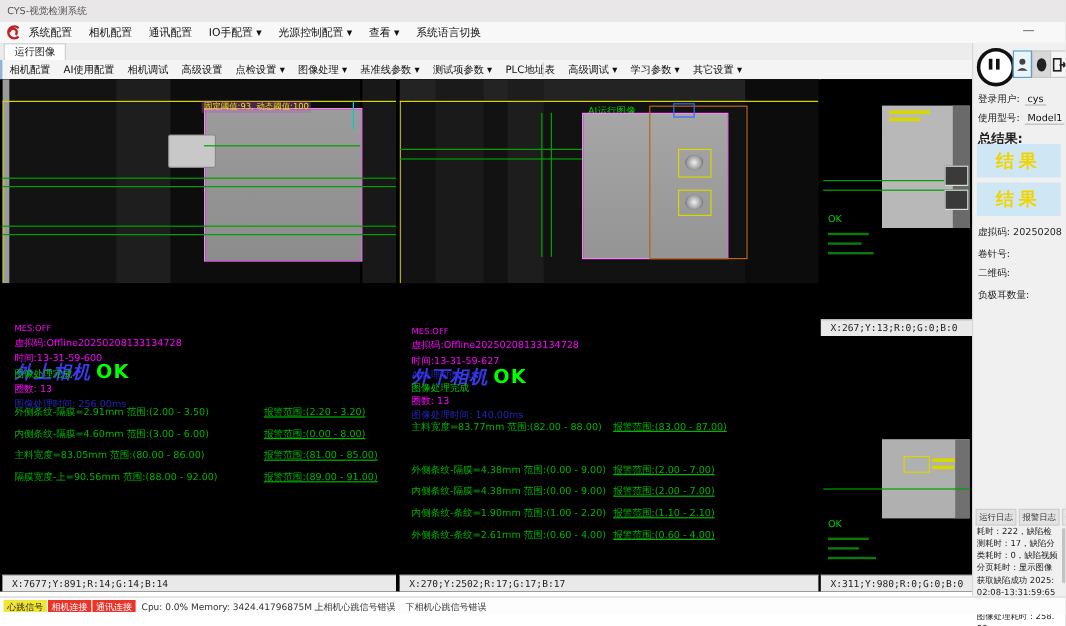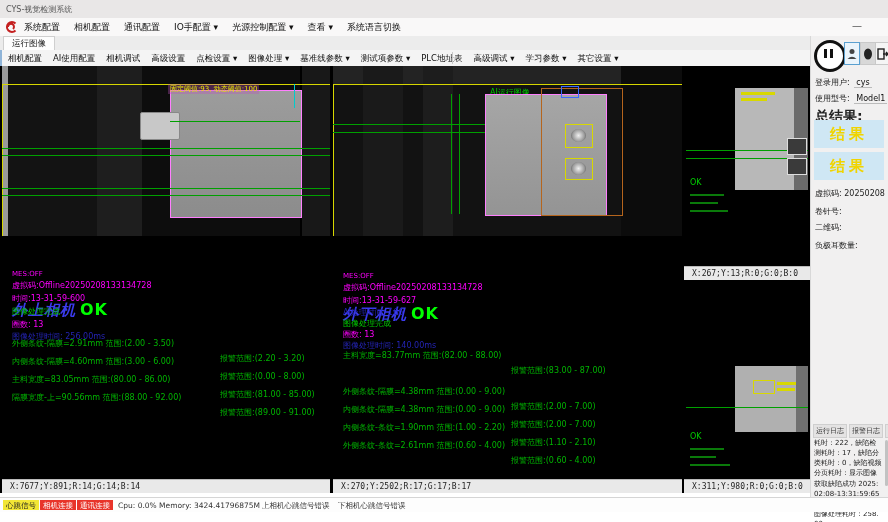--- a/index.html
+++ b/index.html
@@ -26,21 +26,21 @@
   .coordstrip{position:absolute;left:0;width:100%;height:14px;background:#e9e9e9;border-top:1px solid #bbb;color:#222;font-size:8px;font-family:"DejaVu Sans Mono",monospace;padding:2px 0 0 8px;box-sizing:border-box;}
   .yline{position:absolute;background:#d6d600;}
   .gline{position:absolute;background:#00a000;height:1px;}
   .t-title{position:absolute;font-size:15px;font-weight:bold;font-style:italic;color:#3b3bee;letter-spacing:1px;margin-top:48px;}
   .t-title b{color:#00ff00;font-style:normal;font-size:16px;margin-left:4px;}
   .t-mes{position:absolute;font-size:7px;color:#ff00ff;}
   .t-mag{position:absolute;font-size:8px;color:#ff00ff;}
   .t-grn{position:absolute;font-size:8px;color:#00cc00;}
   .t-blu{position:absolute;font-size:8px;color:#2424b4;}
   .mrow{position:absolute;font-size:8px;color:#00b400;white-space:nowrap;}
-  .mrow .alarm{position:absolute;left:208px;top:15px;}
+  .mrow .alarm{position:absolute;left:208px;top:0;text-decoration:underline;}
   .midrow .alarm{left:168px;}
   .tline{position:absolute;height:2px;background:#0a7a0a;}
   
   .rpanel{left:810px;top:36px;width:78px;height:461px;background:#f1f0f0;border-left:1px solid #d8d8d8;}
   .pausebtn{position:absolute;left:3px;top:4px;width:26px;height:26px;border:3px solid #111;border-radius:50%;background:#fff;}
   .pausebtn i{position:absolute;top:6px;width:3px;height:9px;background:#111;}
   .sbtn{position:absolute;top:6px;width:14px;height:21px;background:#f5f5f5;border:1px solid #c9c9c9;display:flex;align-items:center;justify-content:center;}
   .sbtn.sel{border:1px solid #5aa0d0;background:#eaf4fb;}
   .lblrow{position:absolute;left:4px;font-size:8px;color:#222;white-space:nowrap;}
   .lblrow .val{border-bottom:1px solid #bbb;padding:0 2px;margin-left:2px;color:#111;}
@@ -275,21 +275,21 @@
         </svg>
     </div>
     <div class="lblrow" style="top:41px;">
       <span>登录用户:</span>
       <span class="val">cys</span>
     </div>
     <div class="lblrow" style="top:57px;">
       <span>使用型号:</span>
       <span class="val">Model1</span>
     </div>
-    <div class="lblrow" style="top:72px;font-weight:bold;font-size:14px;">总结果:</div>
+    <div class="lblrow" style="top:72px;font-weight:bold;font-size:11px;">总结果:</div>
     <div class="resultbox" style="top:84px;">结果</div>
     <div class="resultbox" style="top:116px;">结果</div>
     <div class="lblrow" style="top:152px;">虚拟码: 20250208</div>
     <div class="lblrow" style="top:170px;">卷针号:</div>
     <div class="lblrow" style="top:186px;">二维码:</div>
     <div class="lblrow" style="top:204px;">负极耳数量:</div>
     <div class="logtabs" style="top:388px;">
       <span>运行日志</span>
       <span>报警日志</span>
       <span>错误日志</span>

